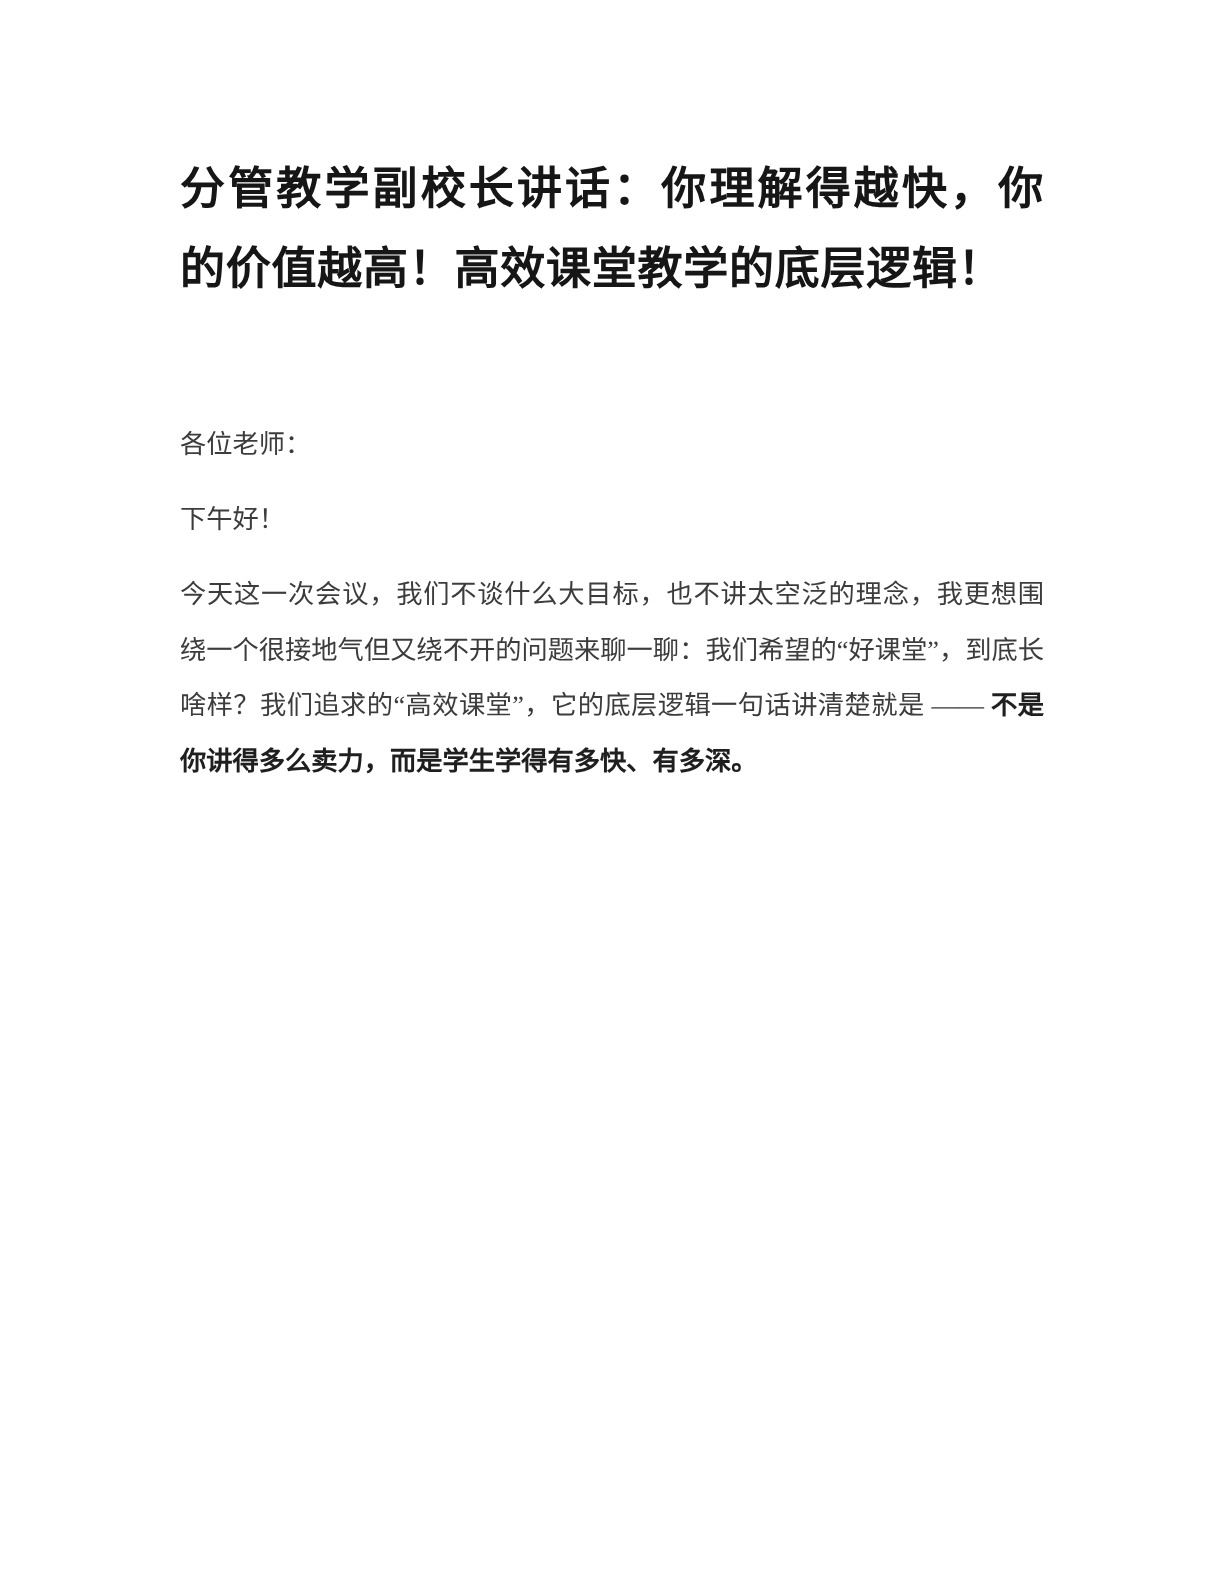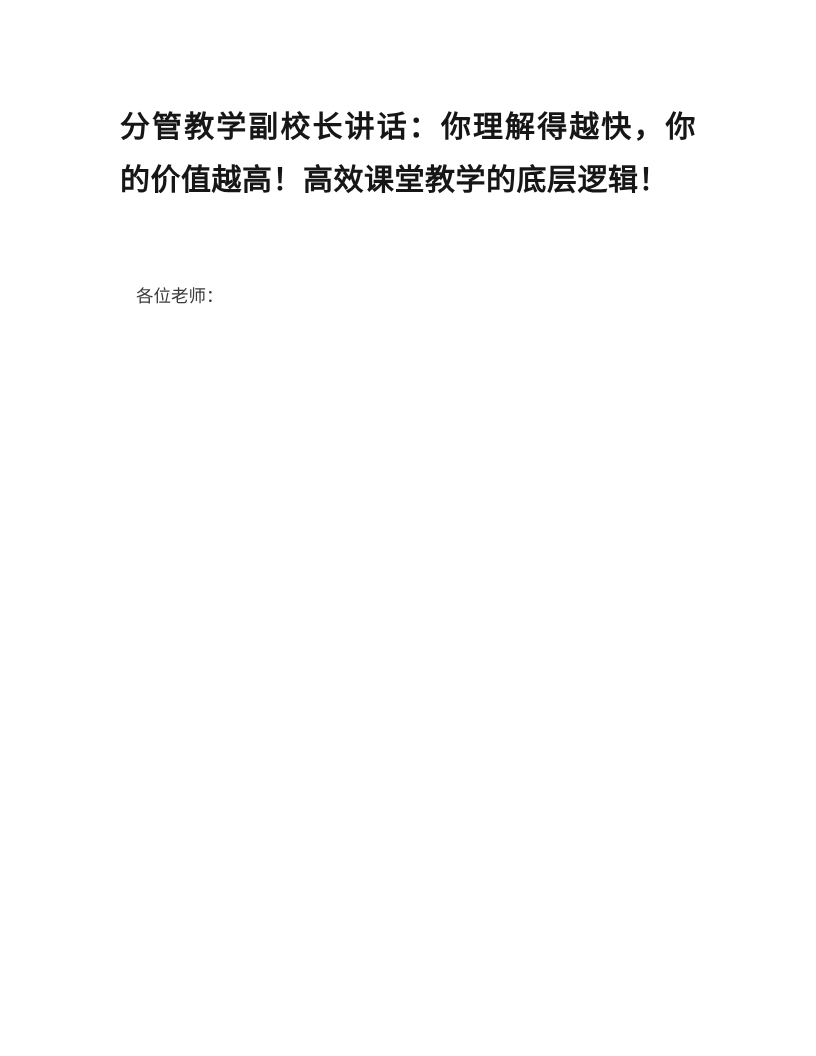--- a/index.html
+++ b/index.html
@@ -24,21 +24,21 @@
   .doc-title {
     margin: 100px 0 0 0;
     font-size: 30px;
     line-height: 53px;
     font-weight: 700;
     color: #161616;
     text-align: justify;
     letter-spacing: 0.5px;
   }
   .paragraphs p {
-    margin: 0 0 13px 16px;
+    margin: 0 0 13px 0;
     font-size: 17.5px;
     line-height: 37px;
     color: #3c3c3c;
     text-align: justify;
     text-justify: inter-ideograph;
     font-family: Liberation Serif, serif;
   }
   .paragraphs p:first-child {
     margin-top: 72px;
   }
@@ -48,15 +48,17 @@
   }
 </style>
 </head>
 <body>
 
 <div class="page">
   <div class="content">
     <h1 class="doc-title">分管教学副校长讲话：你理解得越快，你的价值越高！高效课堂教学的底层逻辑！</h1>
     <div class="paragraphs">
         <p><span class="run">各位老师：</span></p>
+        <p><span class="run">下午好！</span></p>
+        <p><span class="run">今天这一次会议，我们不谈什么大目标，也不讲太空泛的理念，我更想围绕一个很接地气但又绕不开的问题来聊一聊：我们希望的“好课堂”，到底长啥样？我们追求的“高效课堂”，它的底层逻辑一句话讲清楚就是 —— </span><span class="run-bold">不是你讲得多么卖力，而是学生学得有多快、有多深。</span></p>
       </div>
   </div>
 </div>
 
 </body></html>

